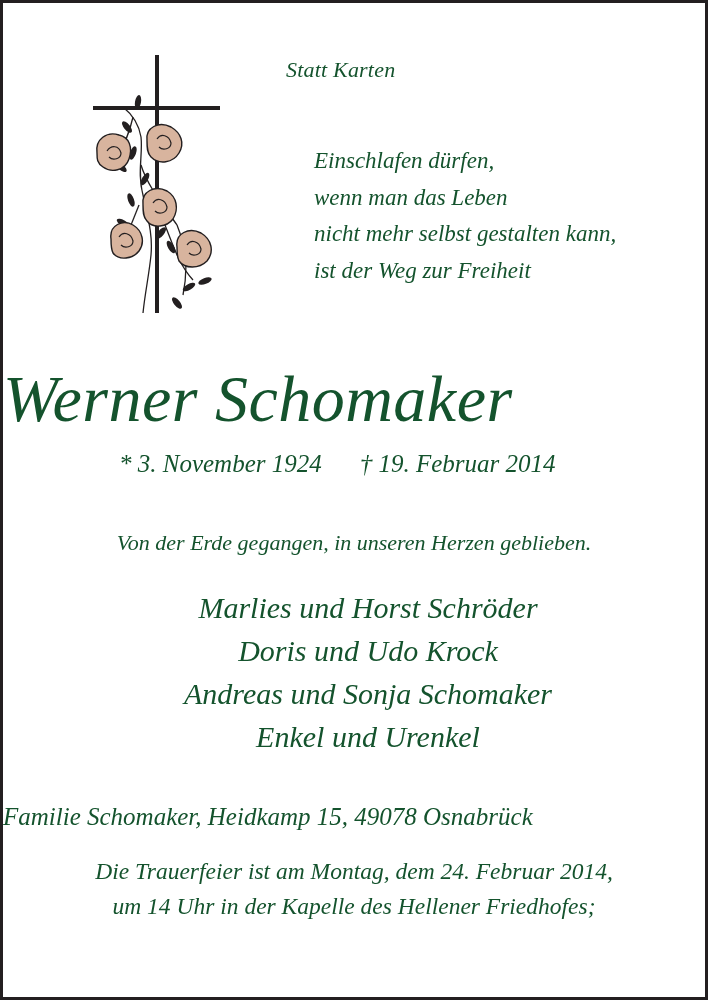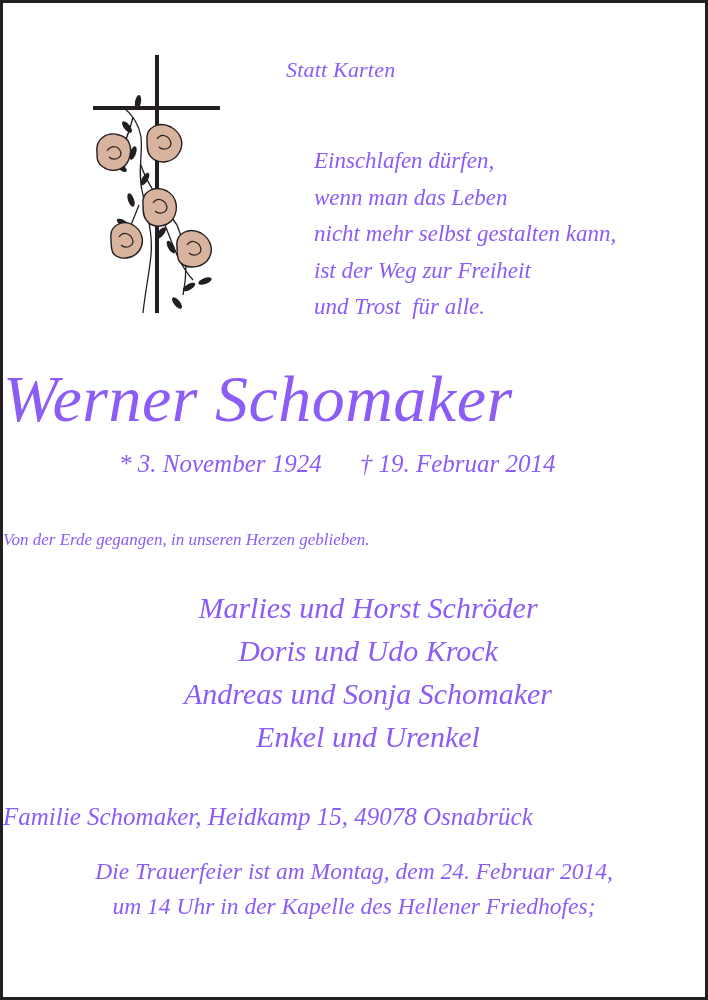--- a/index.html
+++ b/index.html
@@ -6,21 +6,21 @@
     .page {
       position: relative;
       width: 708px;
       height: 1000px;
       box-sizing: border-box;
       border: 3px solid #231f20;
       background: #ffffff;
       overflow: hidden;
       font-family: "DejaVu Serif", "Liberation Serif", serif;
       font-style: italic;
-      color: #8b5cf6;
+      color: #14532d;
     }
     .abs { position: absolute; }
     .statt {
       left: 283px; top: 54px;
       font-size: 22px;
       letter-spacing: 0.2px;
       font-family: "Liberation Serif", serif;
     }
     .cross { left: 90px; top: 52px; width: 130px; height: 262px; }
     .poem {
@@ -39,23 +39,23 @@
     }
     .dates {
       left: 116px; top: 447px;
       font-family: "Liberation Serif", serif;
       font-size: 25px;
       white-space: pre;
     }
     .dates .gap { display: inline-block; width: 38px; }
     .motto {
       left: 0; right: 0; top: 527px;
-      text-align: left;
+      text-align: center;
       font-family: "Liberation Serif", serif;
-      font-size: 17px;
+      font-size: 22px;
     }
     .family {
       left: 0; right: 0; top: 583px;
       text-align: center;
       font-family: "Liberation Serif", serif;
       font-size: 30px;
       line-height: 43px;
       padding-left: 28px;
     }
     .address {
@@ -120,21 +120,20 @@
       <path d="M26 182 C30 176, 38 178, 40 186 C40 192, 32 194, 28 190"></path>
       <path d="M94 190 C98 184, 106 186, 108 194 C108 200, 100 202, 96 198"></path>
     </g>
   </svg>
 
   <div class="abs poem">
     <div>Einschlafen dürfen,</div>
     <div>wenn man das Leben</div>
     <div>nicht mehr selbst gestalten kann,</div>
     <div>ist der Weg zur Freiheit</div>
-    <div>und Trost  für alle.</div>
   </div>
 
   <div class="abs name">Werner Schomaker</div>
 
   <div class="abs dates"><span>* 3. November 1924</span><span class="gap"></span><span>† 19. Februar 2014</span></div>
 
   <div class="abs motto">Von der Erde gegangen, in unseren Herzen geblieben.</div>
 
   <div class="abs family">
     <div>Marlies und Horst Schröder</div>

